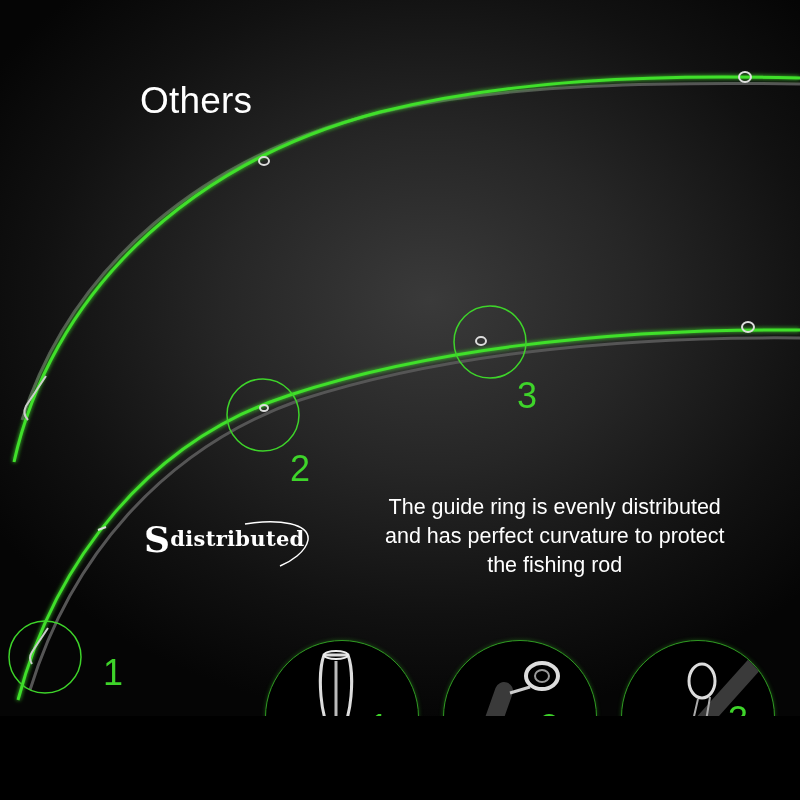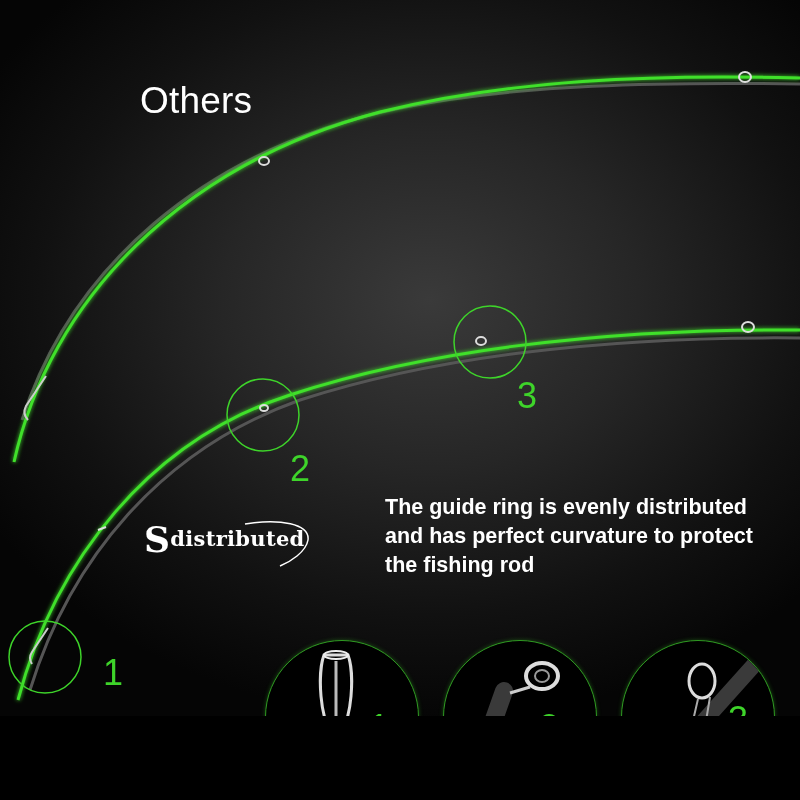--- a/index.html
+++ b/index.html
@@ -1,36 +1,37 @@
 <!DOCTYPE html>
 <html><head>
 <meta charset="utf-8">
 <style>
   html, body { margin: 0; padding: 0; }
   body { width: 800px; height: 800px; overflow: hidden; background: #000; }
   .stage {
     position: relative; width: 800px; height: 716px; overflow: hidden;
     background: radial-gradient(ellipse 520px 420px at 430px 300px, #3a3a3a 0%, #262626 40%, #111 75%, #050505 100%);
     font-family: "Liberation Sans", sans-serif;
+    text-align: center;
   }
   svg.rods { position: absolute; left: 0; top: 0; }
   .title {
     position: absolute; left: 140px; top: 80px; color: #fff;
     font-size: 37px; letter-spacing: 0.2px;
   }
   .brand {
     position: absolute; left: 144px; top: 518px; color: #fff;
     font-family: "DejaVu Serif", serif; font-weight: bold; font-size: 21px;
     letter-spacing: 0.3px;
   }
   .brand .cap { font-size: 36px; vertical-align: -6px; }
   .brand-swoosh { position: absolute; left: 240px; top: 518px; }
   .desc {
     position: absolute; left: 385px; top: 493px; color: #fff;
-    font-size: 21.5px; line-height: 29px; white-space: pre-line; font-weight: bold;
+    font-size: 21.5px; line-height: 29px; white-space: pre-line;
   }
   .num {
     position: absolute; color: #3ed42a; font-size: 36px;
   }
   .detail {
     position: absolute; width: 152px; height: 152px; border-radius: 50%;
     border: 1.5px solid #2f9a22; background: #000; overflow: hidden;
     box-shadow: 0 0 4px rgba(60,200,40,0.35);
   }
   .detail svg { position: absolute; left: 0; top: 0; }

